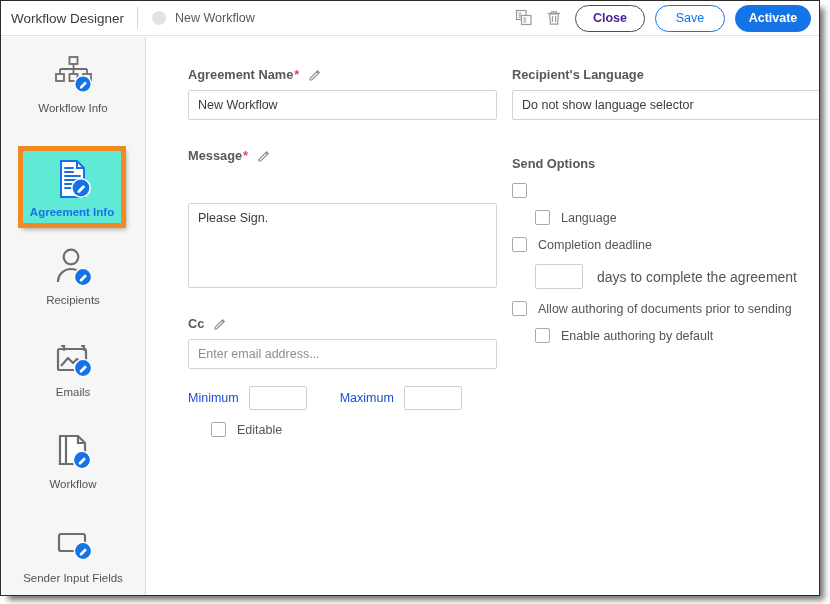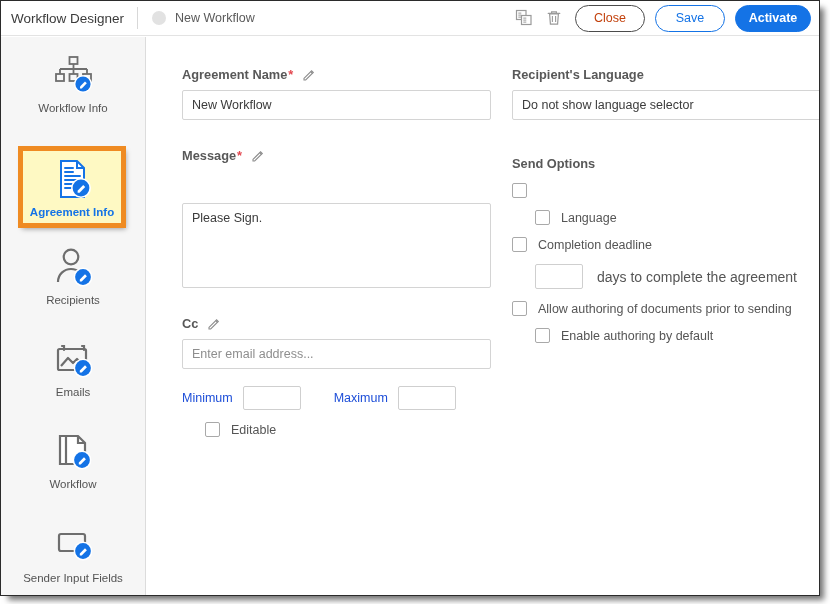--- a/index.html
+++ b/index.html
@@ -75,23 +75,24 @@
     height: 27px;
     border-radius: 14px;
     display: inline-flex; align-items: center; justify-content: center;
     font-size: 12.5px;
     cursor: pointer;
     white-space: nowrap;
   }
   .pill-close {
     width: 70px;
     border: 1.4px solid #4b4b4b;
-    color: #c2410c;
+    color: #4c1d95;
     background: #ffffff;
     margin-left: 6px;
+    font-weight: bold;
   }
   .pill-save {
     width: 70px;
     border: 1.4px solid #1473e6;
     color: #1473e6;
     background: #ffffff;
     margin-left: 10px;
   }
   .pill-activate {
     width: 76px;
@@ -124,37 +125,37 @@
   .side-label {
     margin-top: 3px;
     font-size: 11.5px;
     color: #545454;
     white-space: nowrap;
   }
   .side-item.selected {
     left: 17px;
     width: 108px;
     border: 5px solid #ef8b22;
-    background: #fef9c3;
+    background: #5eead4;
     padding: 4px 0 5px 0;
     box-shadow: 2px 3px 5px -2px rgba(0,0,0,0.35);
   }
   .side-item.selected .side-label {
     color: #1473e6;
     font-weight: bold;
   }
 
   
   .content {
     position: absolute;
     left: 146px; top: 36px;
     width: 672px; height: 559px;
     background: #ffffff;
   }
-  .col-left  { position: absolute; left: 35px;  top: 30px; width: 310px; }
+  .col-left  { position: absolute; left: 41px;  top: 30px; width: 310px; }
   .col-right { position: absolute; left: 365px; top: 30px; width: 310px; }
 
   .field-label {
     font-size: 12.8px;
     color: #585858;
     font-weight: bold;
     display: flex; align-items: center;
     margin-bottom: 8px;
   }
   .req { color: #e34850; margin-left: 1px; font-weight: bold; }

